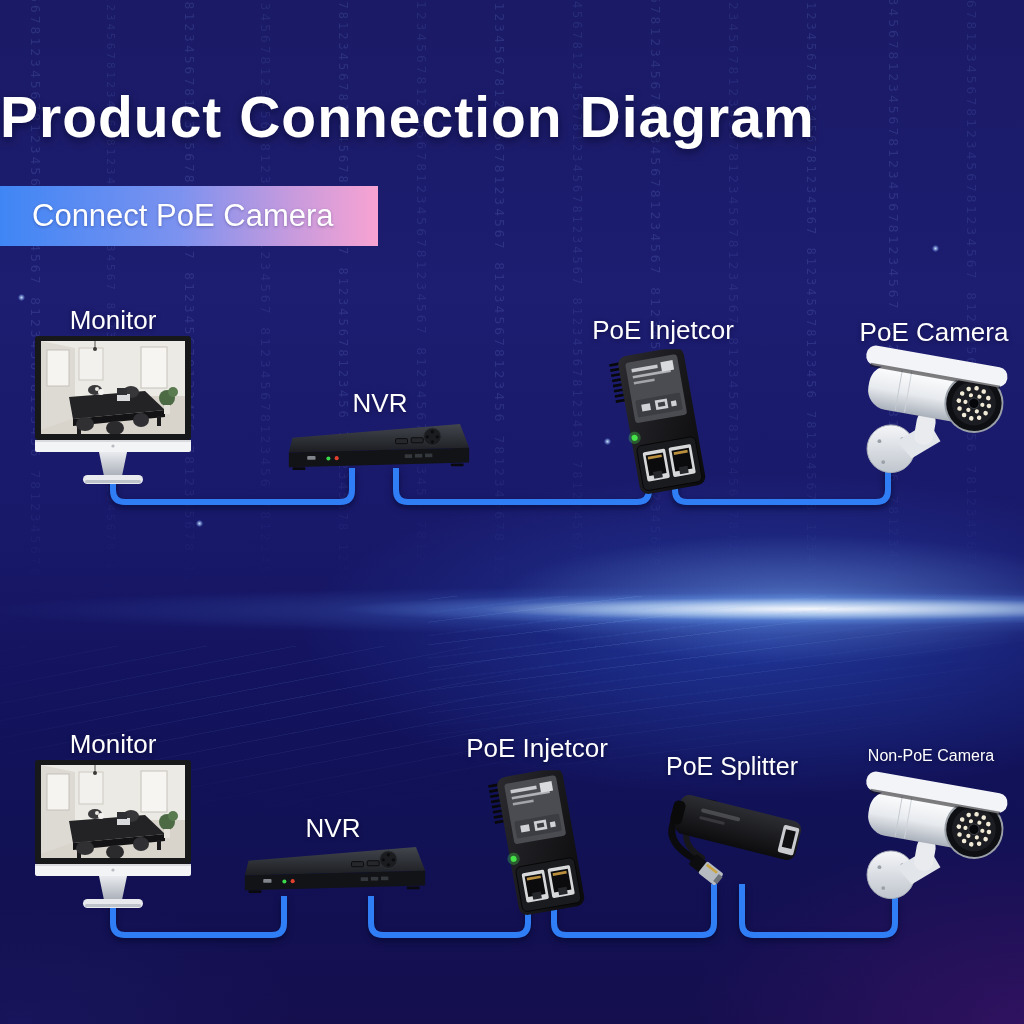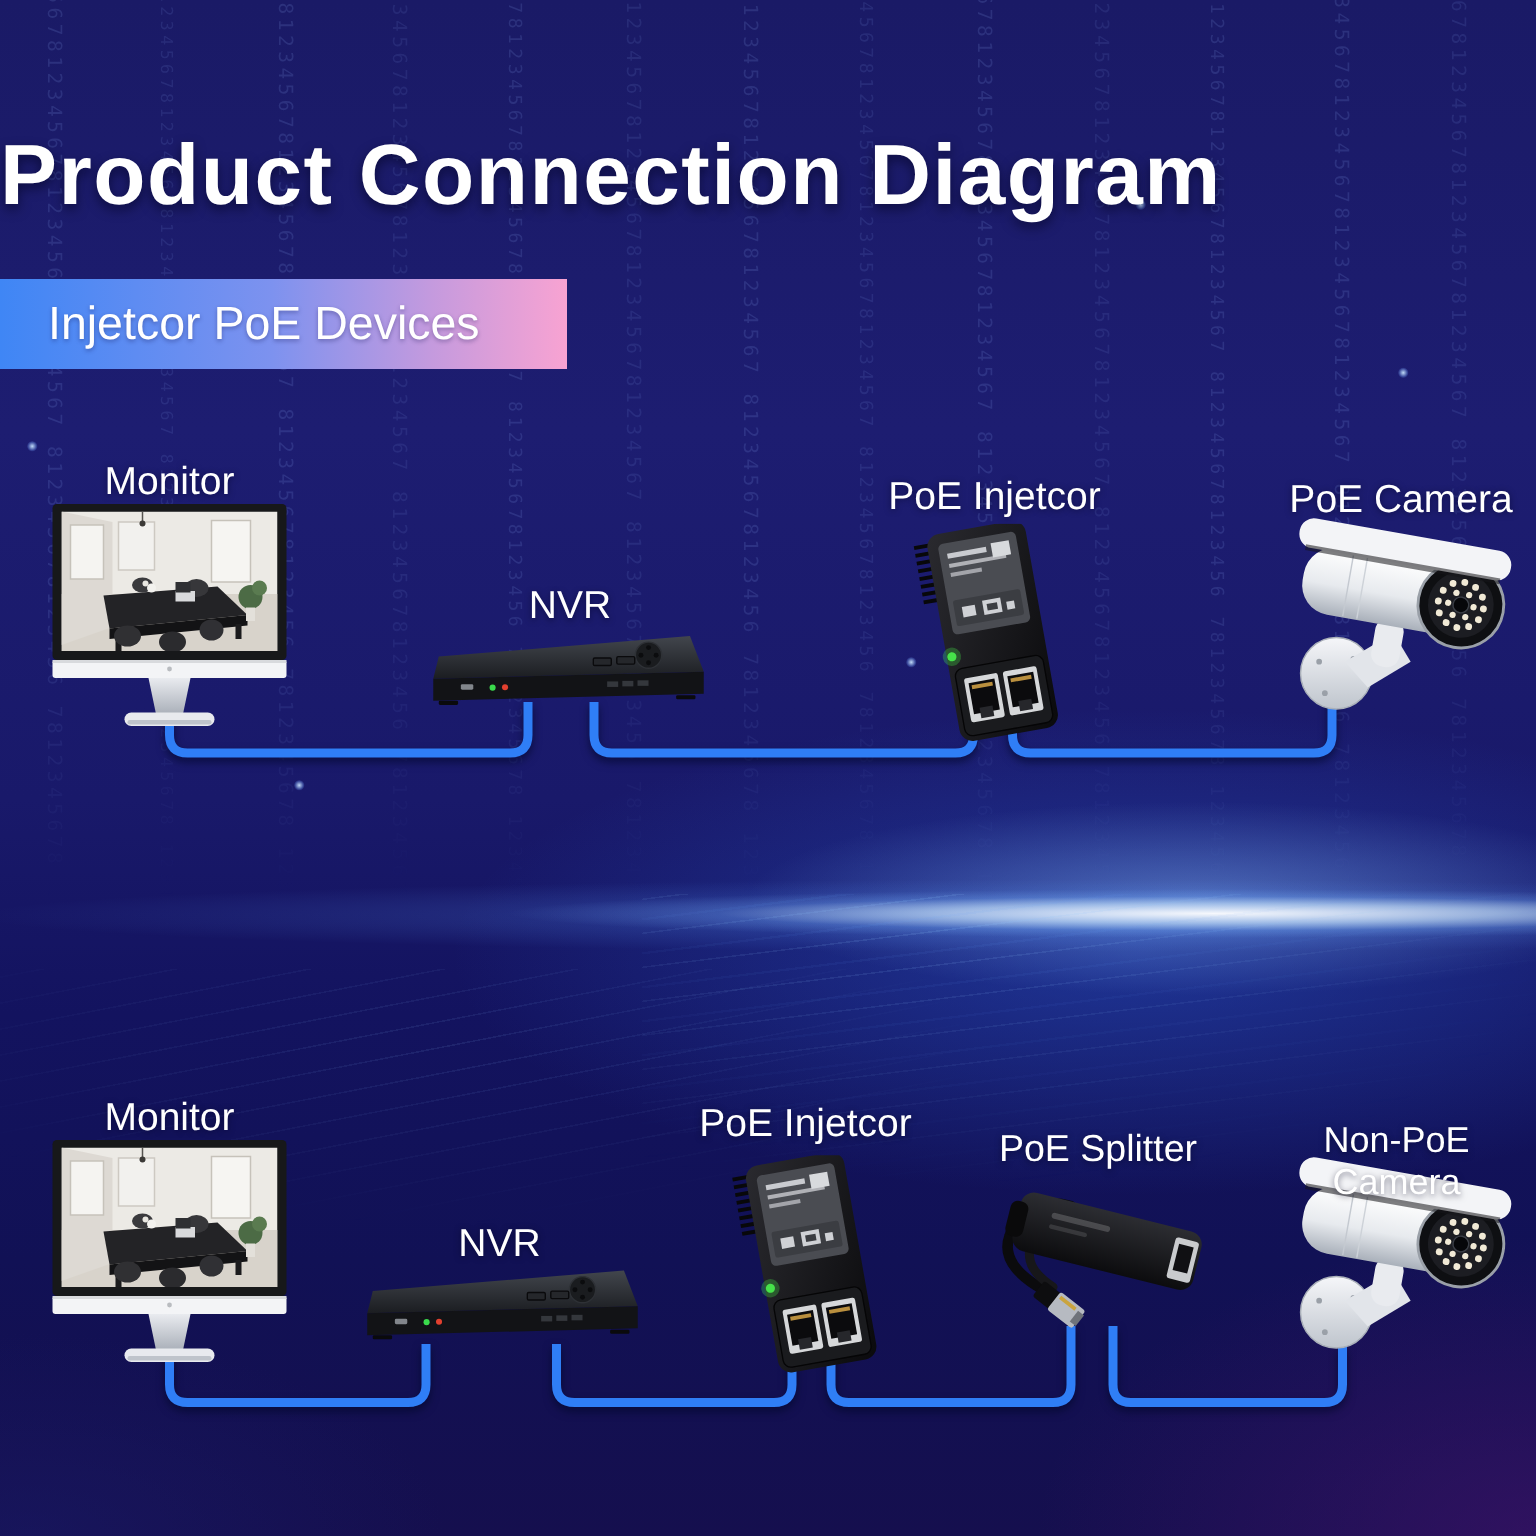--- a/index.html
+++ b/index.html
@@ -57,21 +57,21 @@
   .dev-label{position:absolute;color:#fff;font-size:26px;line-height:1.15;text-align:center;
     text-shadow:0 1px 4px rgba(0,0,30,.5);}
   #lbl-monitor-1{left:33px;top:306px;width:160px}
   #lbl-nvr-1{left:320px;top:389px;width:120px}
   #lbl-injector-1{left:583px;top:316px;width:160px}
   #lbl-camera-1{left:844px;top:318px;width:180px}
   #lbl-monitor-2{left:33px;top:730px;width:160px}
   #lbl-nvr-2{left:273px;top:814px;width:120px}
   #lbl-injector-2{left:457px;top:734px;width:160px}
   #lbl-splitter{left:652px;top:752px;width:160px;font-size:25px}
-  #lbl-camera-2{left:838px;top:747px;width:186px;font-size:24px}
+  #lbl-camera-2{left:838px;top:747px;width:186px;font-size:16px}
   
   #lines{position:absolute;left:0;top:0;filter:drop-shadow(0 3px 3px rgba(0,6,40,.65));}
   #lines .conn{stroke:var(--line-blue,#2f7ef6);stroke-width:6;fill:none;}
   .device{position:absolute;}
   #monitor-1{left:33px;top:336px;width:160px;height:150px}
   #nvr-1{left:287px;top:420px;width:184px;height:52px}
   #injector-1{left:608px;top:349px;width:105px;height:149px}
   #camera-1{left:843px;top:342px;width:172px;height:143px}
   #monitor-2{left:33px;top:760px;width:160px;height:150px}
   #nvr-2{left:243px;top:843px;width:184px;height:52px}
@@ -358,17 +358,17 @@
   <div class="dev-label" id="lbl-nvr-1">NVR</div>
   <div class="dev-label" id="lbl-injector-1">PoE Injetcor</div>
   <div class="dev-label" id="lbl-camera-1">PoE Camera</div>
   <div class="dev-label" id="lbl-monitor-2">Monitor</div>
   <div class="dev-label" id="lbl-nvr-2">NVR</div>
   <div class="dev-label" id="lbl-injector-2">PoE Injetcor</div>
   <div class="dev-label" id="lbl-splitter">PoE Splitter</div>
   <div class="dev-label" id="lbl-camera-2">Non-PoE Camera</div>
 
   <div class="banner" id="banner-1">
-    <span>Injetcor PoE Devices</span>
+    <span>Connect PoE Camera</span>
   </div>
   <div class="title">Product Connection Diagram</div>
 
 </div>
 
 </body></html>

